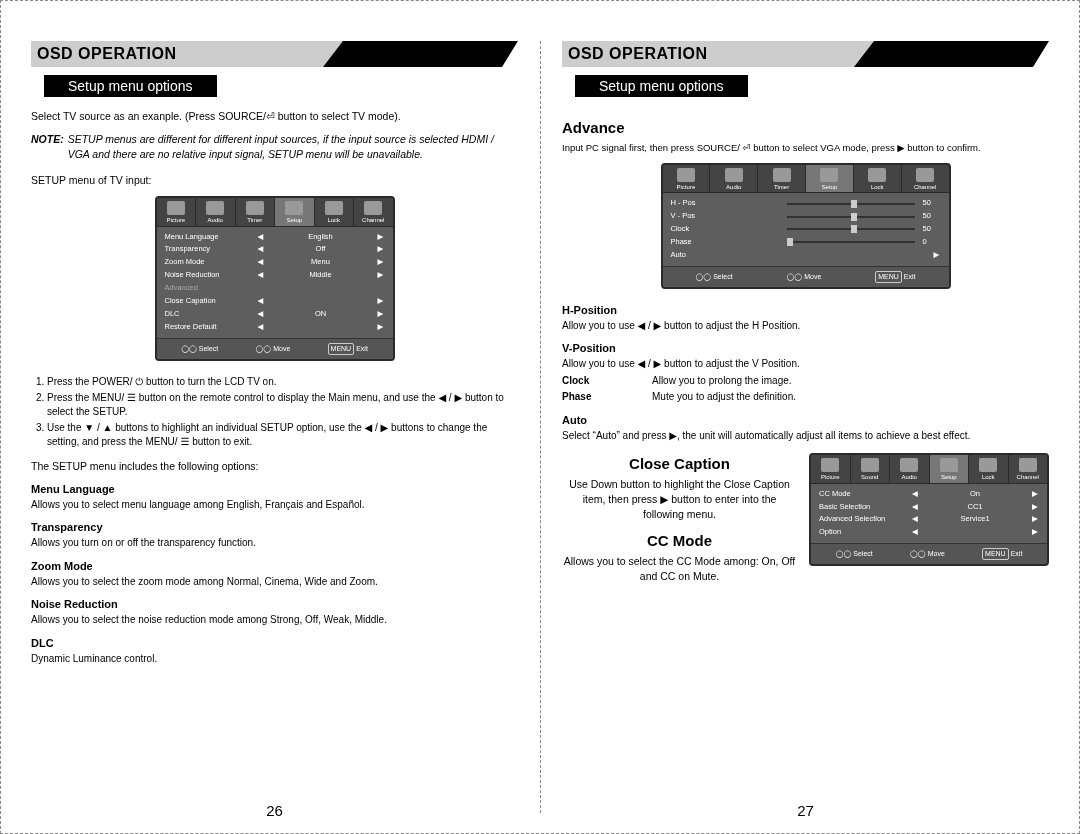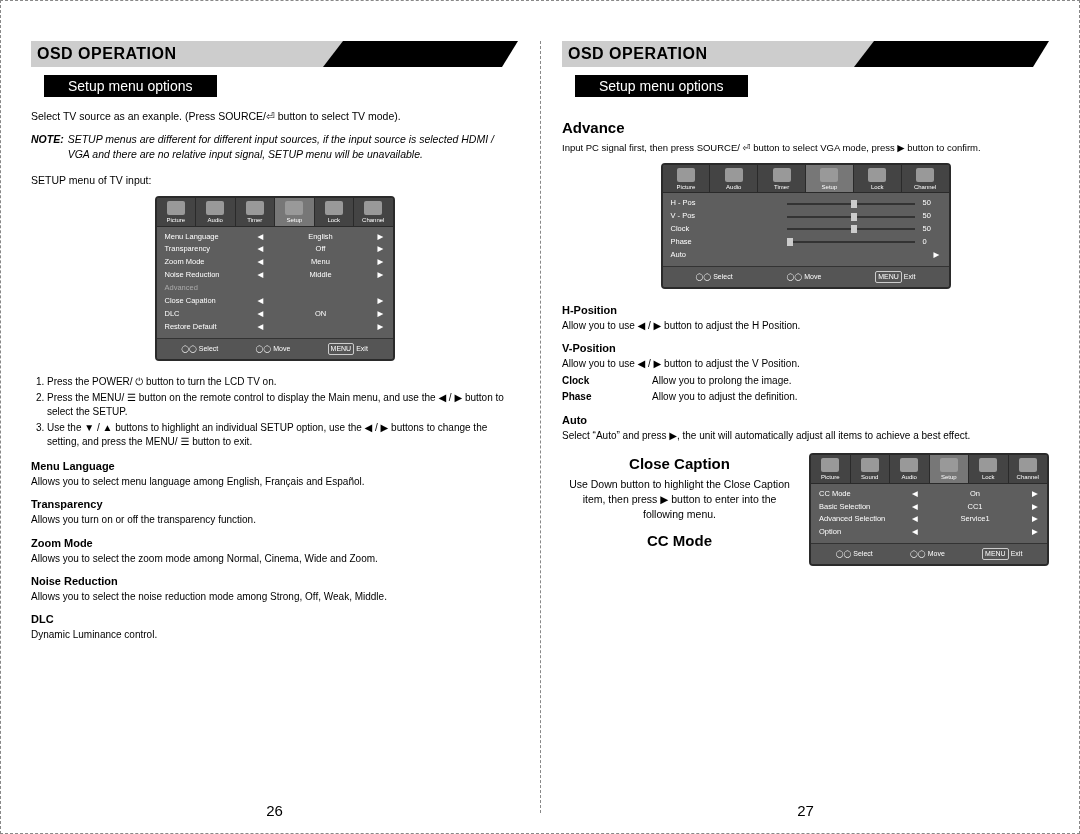--- a/index.html
+++ b/index.html
@@ -139,20 +139,21 @@
               <span>Exit</span>
             </span>
         </div>
       </div>
 
       <ol id="steps">
           <li>Press the POWER/ ⏻ button to turn the LCD TV on.</li>
           <li>Press the MENU/ ☰ button on the remote control to display the Main menu, and use the ◀ / ▶ button to select the SETUP.</li>
           <li>Use the ▼ / ▲ buttons to highlight an individual SETUP option, use the ◀ / ▶ buttons to change the setting, and press the MENU/ ☰ button to exit.</li>
         </ol>
+      <p>The SETUP menu includes the following options:</p>
       <div id="opts">
           <div class="opt-h">Menu Language</div>
           <div class="opt-d">Allows you to select menu language among English, Français and Español.</div>
           <div class="opt-h">Transparency</div>
           <div class="opt-d">Allows you turn on or off the transparency function.</div>
           <div class="opt-h">Zoom Mode</div>
           <div class="opt-d">Allows you to select the zoom mode among Normal, Cinema, Wide and Zoom.</div>
           <div class="opt-h">Noise Reduction</div>
           <div class="opt-d">Allows you to select the noise reduction mode among Strong, Off, Weak, Middle.</div>
           <div class="opt-h">DLC</div>
@@ -226,30 +227,31 @@
       <div class="opt-h">H-Position</div>
       <div class="opt-d">Allow you to use ◀ / ▶ button to adjust the H Position.</div>
       <div class="opt-h">V-Position</div>
       <div class="opt-d">Allow you to use ◀ / ▶ button to adjust the V Position.</div>
       <div class="def-row">
           <span class="k">Clock</span>
           <span class="v">Allow you to prolong the image.</span>
         </div>
       <div class="def-row">
           <span class="k">Phase</span>
-          <span class="v">Allow you to adjust the definition.</span>
+          <span class="v">Mute you to adjust the definition.</span>
         </div>
       <div class="opt-h">Auto</div>
       <div class="opt-d">Select “Auto” and press ▶, the unit will automatically adjust all items to achieve a best effect.</div>
 
       <div class="cc-wrap">
         <div class="cc-text">
           <div class="sec-h">Close Caption</div>
           <p>Use Down button to highlight the Close Caption item, then press ▶ button to enter into the following menu.</p>
           <div class="sec-h">CC Mode</div>
+          <p>Allows you to select the CC Mode among: On, Off and CC on Mute.</p>
         </div>
         <div class="osd w3">
           <div class="osd-tabs" id="tabs3">
               <div class="osd-tab"><span class="ic"></span>Picture</div>
               <div class="osd-tab"><span class="ic"></span>Sound</div>
               <div class="osd-tab"><span class="ic"></span>Audio</div>
               <div class="osd-tab active"><span class="ic"></span>Setup</div>
               <div class="osd-tab"><span class="ic"></span>Lock</div>
               <div class="osd-tab"><span class="ic"></span>Channel</div>
             </div>

